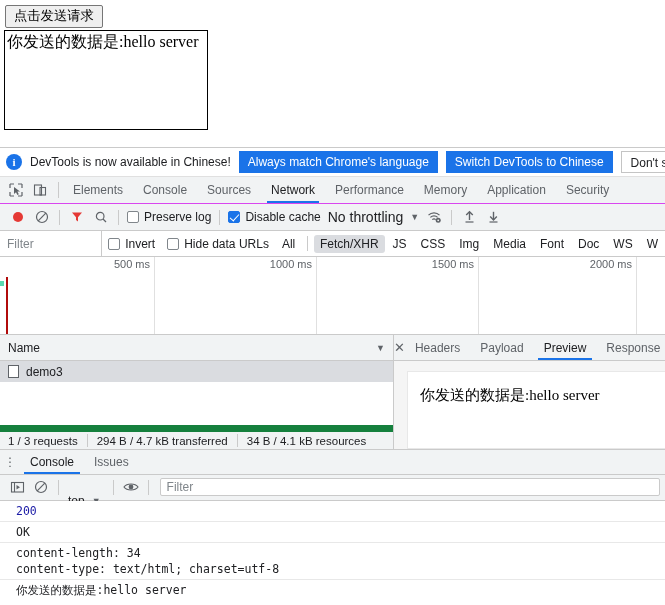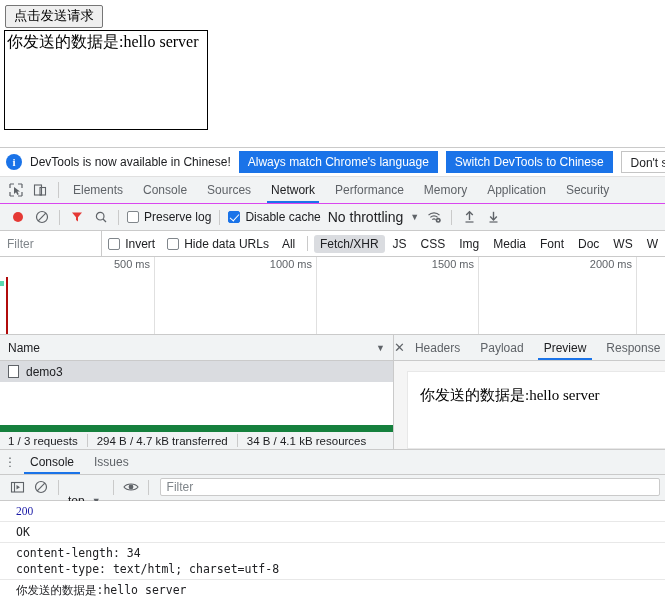--- a/index.html
+++ b/index.html
@@ -305,21 +305,21 @@
   }
   .console-log { flex: 1 1 auto; overflow: hidden; background: #fff; }
   .log-row {
     border-bottom: 1px solid #e8e8e8;
     padding: 2px 0 2px 16px;
     font-family: "DejaVu Sans Mono", monospace;
     font-size: 11.5px; color: #202124;
     line-height: 16px;
     white-space: pre-wrap;
   }
-  .log-row.num { color: #1a1aa6; font-family: Liberation Serif, serif; }
+  .log-row.num { color: #1a1aa6; }
 
   svg { display: block; }
 </style>
 </head>
 <body>
 
 <div id="root">
 
   <div class="page-viewport">
     <button class="send-button">点击发送请求</button>

